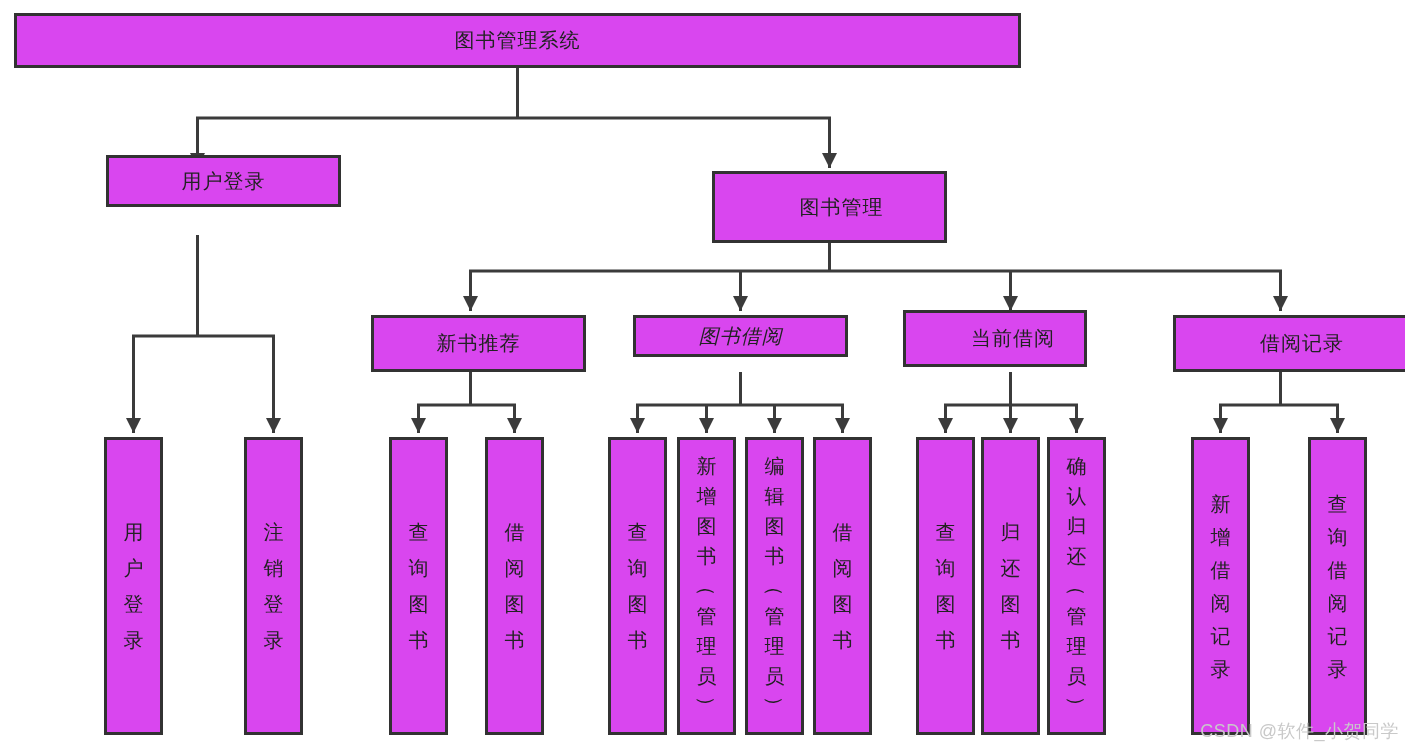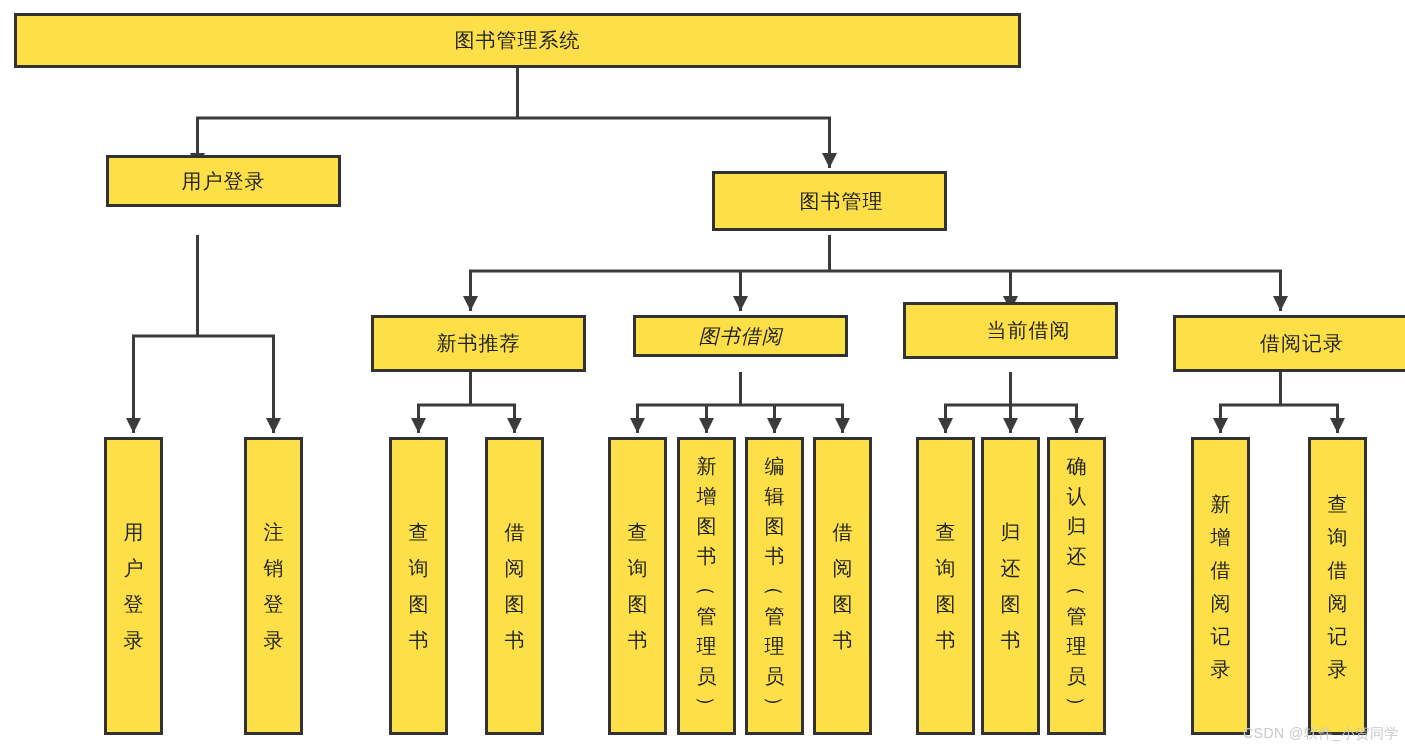--- a/index.html
+++ b/index.html
@@ -16,40 +16,40 @@
     width:1405px;height:747px;
     background:var(--bg);
     overflow:hidden;
   }
   .wires{position:absolute;left:0;top:0;width:1405px;height:747px;}
   .wires path{stroke:var(--line);stroke-width:3;fill:none;}
   .box{
     position:absolute;
     box-sizing:border-box;
     border:3px solid var(--border);
-    background:#fde047;
+    background:#d946ef;
     color:var(--text);
     display:flex;align-items:center;justify-content:center;
   }
   .box.h{font-size:20px;letter-spacing:1px;white-space:nowrap;}
   .vtext{
     display:flex;flex-direction:column;
     align-items:center;justify-content:center;
     width:100%;height:100%;
     font-size:20px;color:var(--text);
   }
   .vchar{display:block;height:20px;line-height:20px;font-size:20px;text-align:center;}
   .vchar.rot{transform:rotate(90deg);}
   .gap16{gap:16px;}
   .gap13{gap:13px;}
   .gap10{gap:10px;}
   .watermark{
     position:absolute;
     right:6px;bottom:4px;
-    font-size:14px;
+    font-size:18px;
     letter-spacing:0.5px;
     color:var(--watermark);
     white-space:nowrap;
   }
 </style>
 </head>
 <body>
 
 <div class="stage">
 
@@ -96,31 +96,31 @@
     <path d="M1337.5 405 V433" marker-end="url(#arrow)"></path>
   </svg>
 
   <div class="box h" style="left:14px;top:13px;width:1007px;height:55px;">
     <span>图书管理系统</span>
   </div>
 
   <div class="box h" style="left:80px;top:155px;width:235px;height:52px;margin-left:26px;">
     <span>用户登录</span>
   </div>
-  <div class="box h" style="left:712px;top:171px;width:235px;height:60px;padding-left:24px;">
+  <div class="box h" style="left:712px;top:171px;width:235px;height:72px;padding-left:24px;">
     <span>图书管理</span>
   </div>
 
   <div class="box h" style="left:363px;top:315px;width:215px;height:57px;margin-left:8px;">
     <span>新书推荐</span>
   </div>
   <div class="box h" style="left:633px;top:315px;width:215px;height:42px;font-style:italic;">
     <span>图书借阅</span>
   </div>
-  <div class="box h" style="left:903px;top:302px;width:215px;height:57px;padding-left:36px;">
+  <div class="box h" style="left:903px;top:310px;width:184px;height:57px;padding-left:36px;">
     <span>当前借阅</span>
   </div>
   <div class="box h" style="left:1173px;top:315px;width:258px;height:57px;">
     <span>借阅记录</span>
   </div>
 
   <div class="box" style="left:104px;top:437px;width:59px;height:298px;">
     <div class="vtext gap16">
         <span class="vchar">用</span>
         <span class="vchar">户</span>

